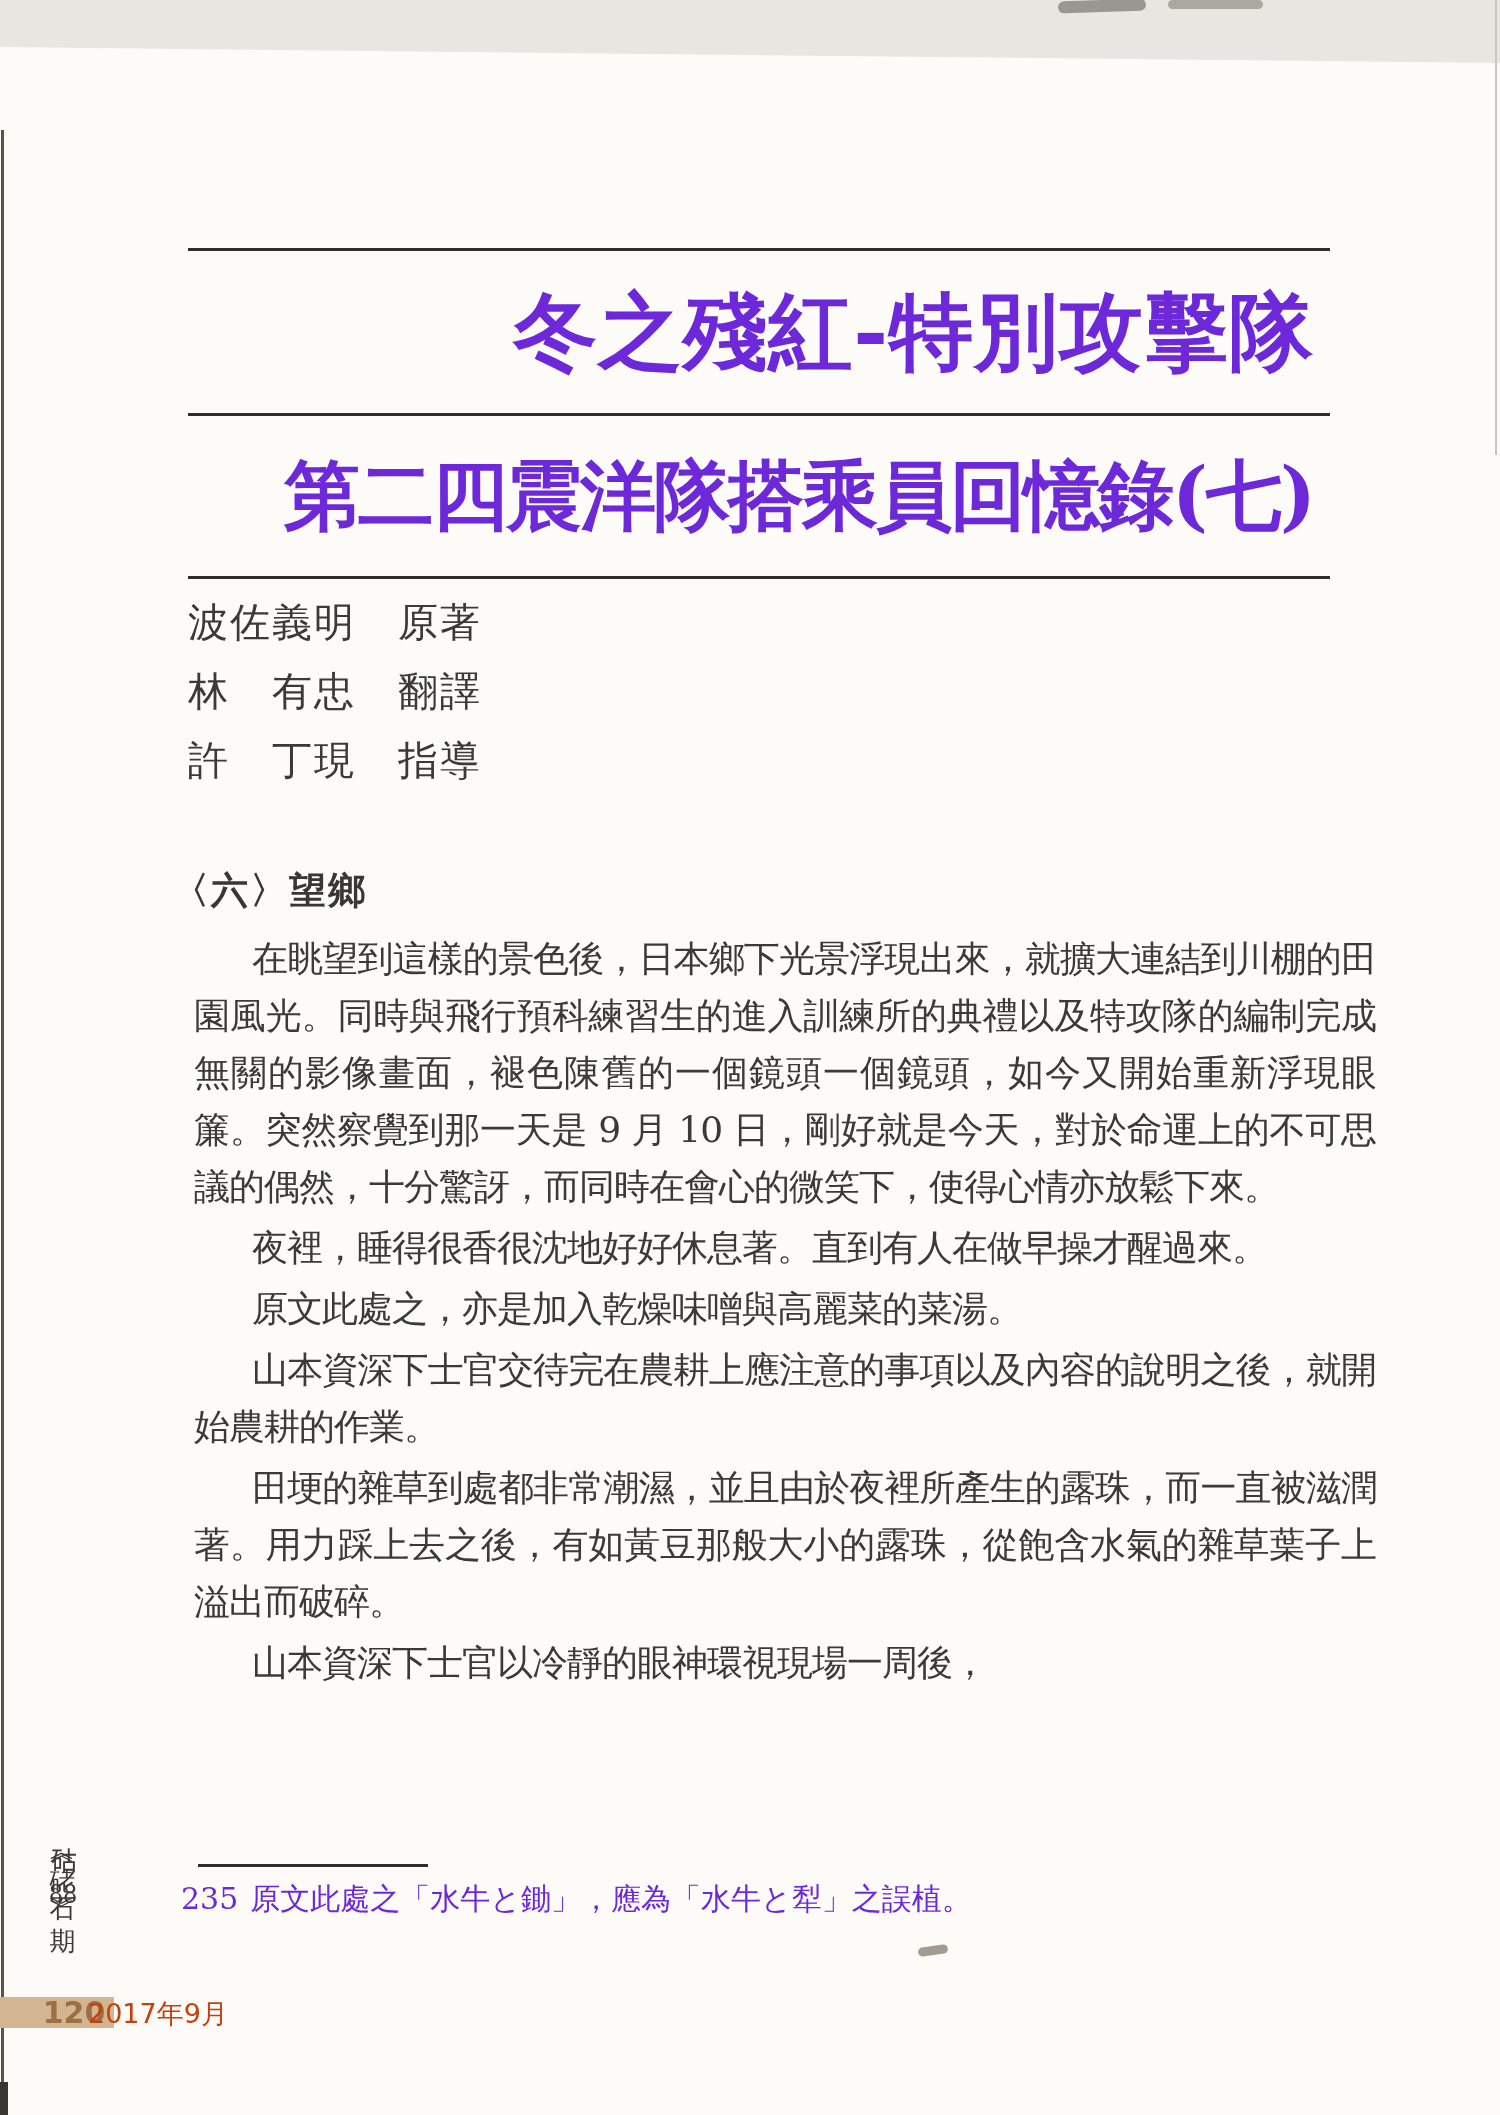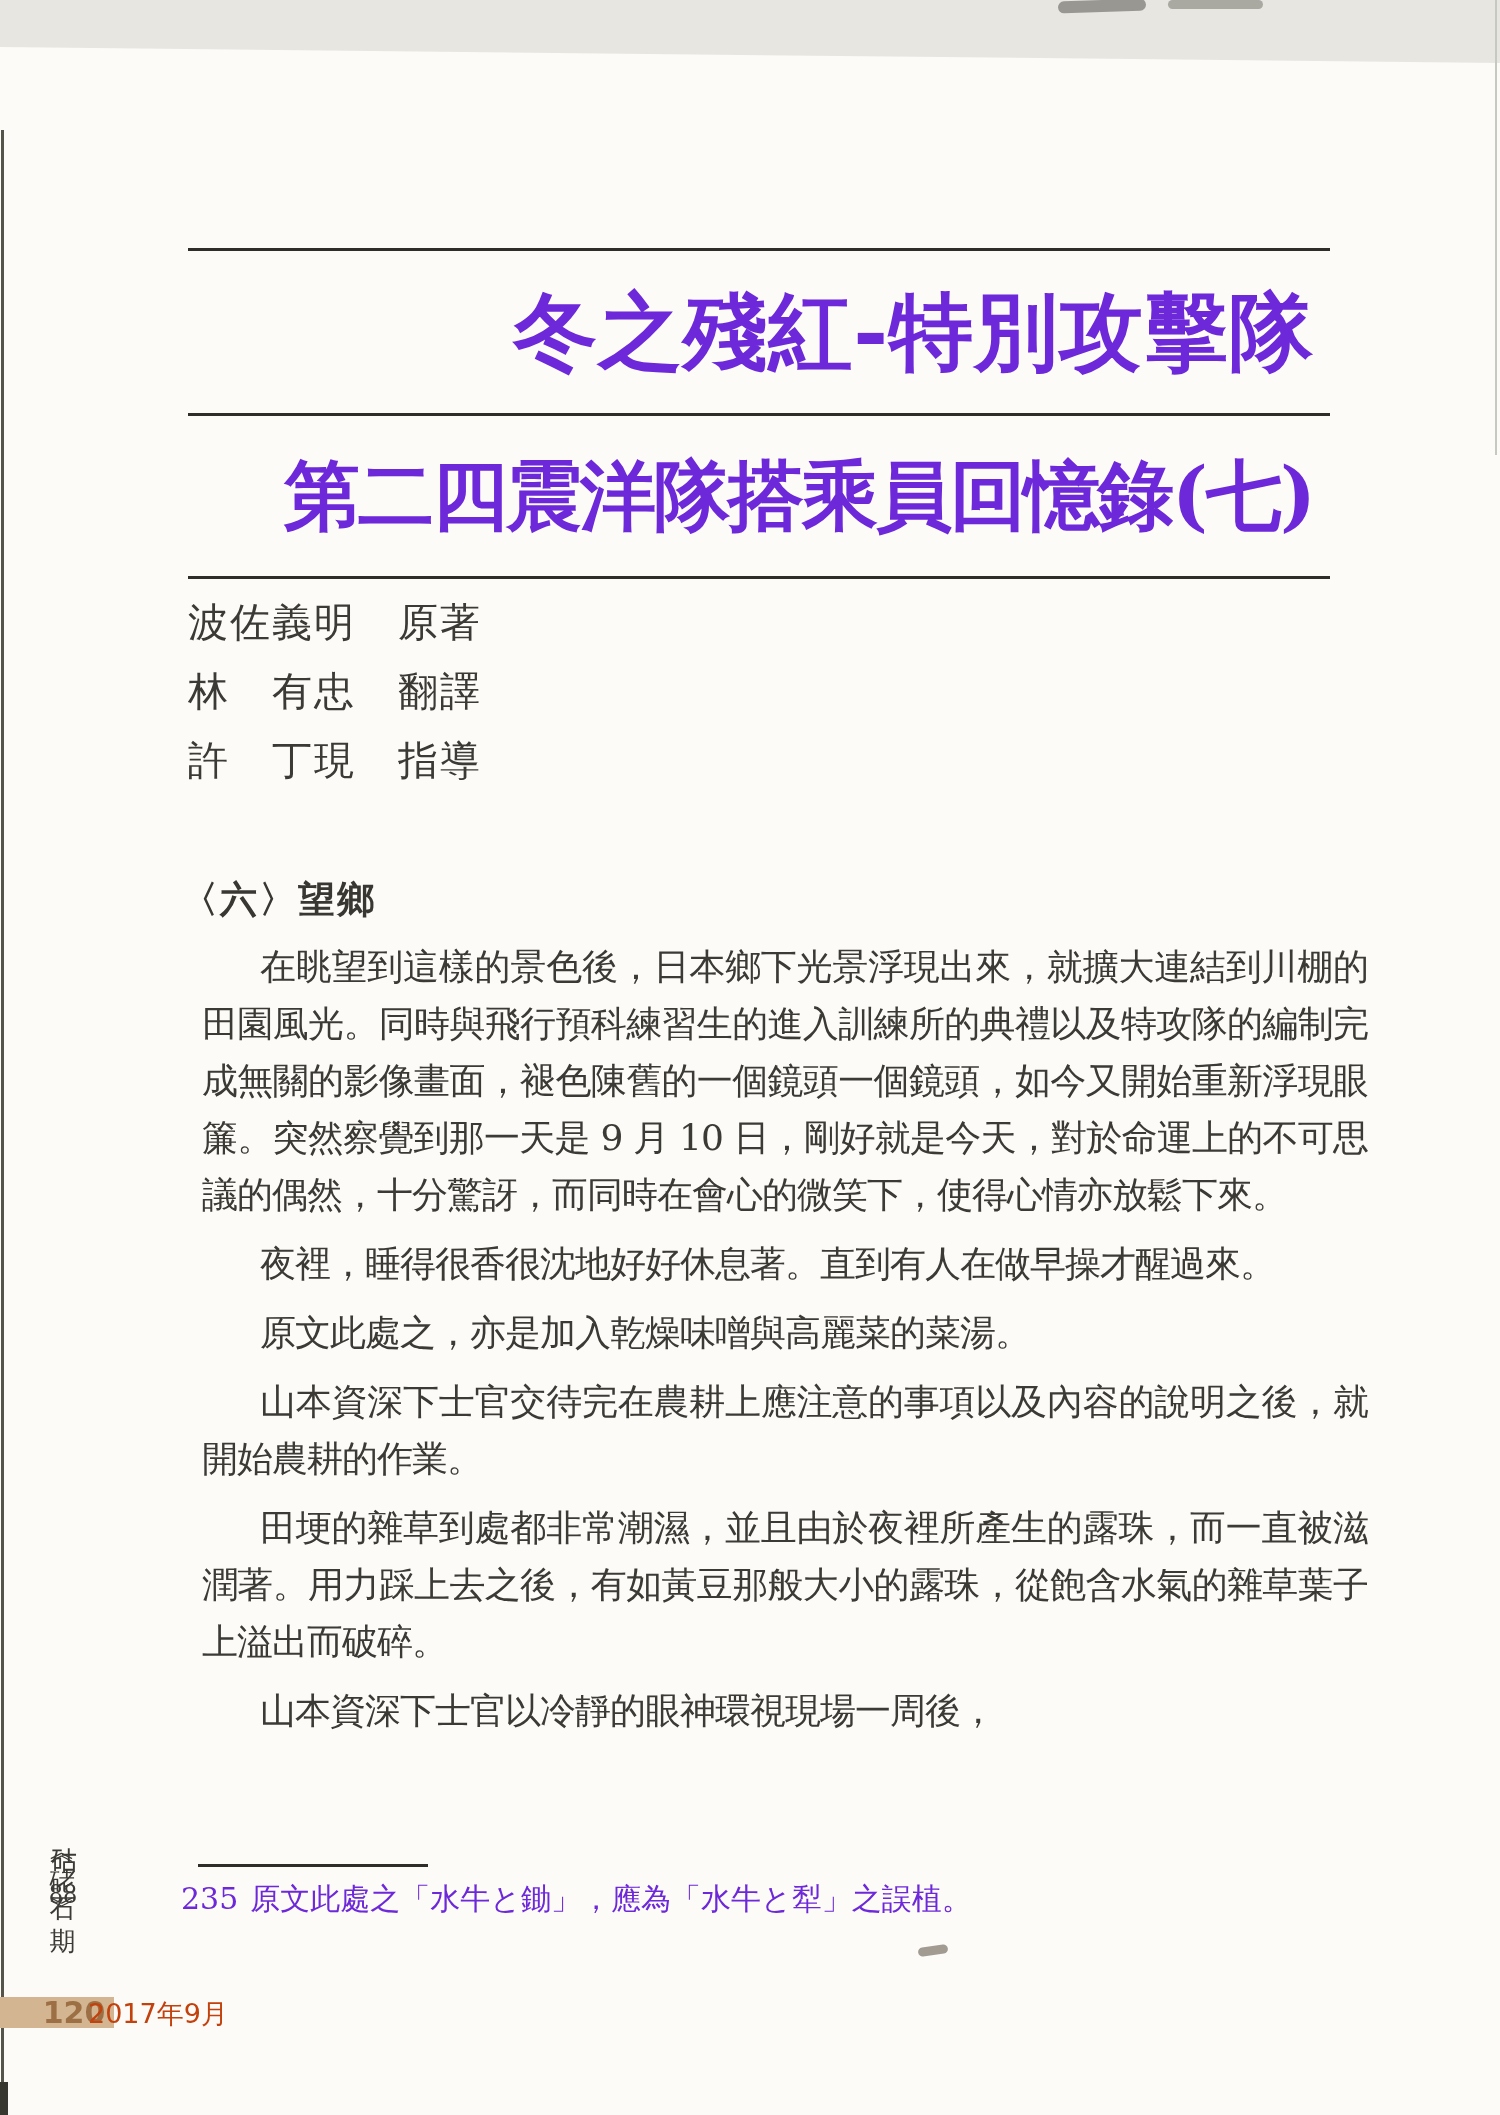--- a/index.html
+++ b/index.html
@@ -27,29 +27,29 @@
     margin:16px;text-align:right;font-weight:700;color:#6d28d9;
     font-family:"DejaVu Serif","Liberation Serif",serif;
   }
   .t1{font-size:84px;line-height:130px;letter-spacing:1px;}
   .t2{font-size:76px;line-height:128px;letter-spacing:-2px;}
   
   .credits{left:188px;top:588px;width:1142px;
     font-size:40px;line-height:69px;letter-spacing:2px;color:#3b3a35;}
   
   .section-heading{
-    left:168px;top:862px;margin:13px;
+    left:168px;top:862px;margin:4px;
     font-family:"DejaVu Sans","Liberation Sans",sans-serif;
     font-weight:700;font-size:37px;letter-spacing:2px;color:#383732;
   }
   
   .body-text{left:190px;top:926px;width:1190px;
     font-size:36px;line-height:57px;letter-spacing:-1px;
     text-align:justify;color:#3b3a35;}
-  .para{margin:12px;text-indent:58px;}
+  .para{margin:4px;text-indent:58px;}
   .para sup{font-size:0.55em;letter-spacing:0;}
   
   .footnote-rule{left:198px;top:1864px;width:230px;border-top:3px solid #2e2d29;height:0;}
   .footnote{left:181px;top:1879px;width:1190px;font-size:30px;letter-spacing:0;color:#6d28d9;}
   .footnote .fn-num{margin-right:12px;}
   
   .sidebar{left:48px;top:1845px;writing-mode:vertical-rl;
     font-size:26px;line-height:30px;letter-spacing:2px;color:#3b3a35;}
   .tcu{text-combine-upright:all;}
   

